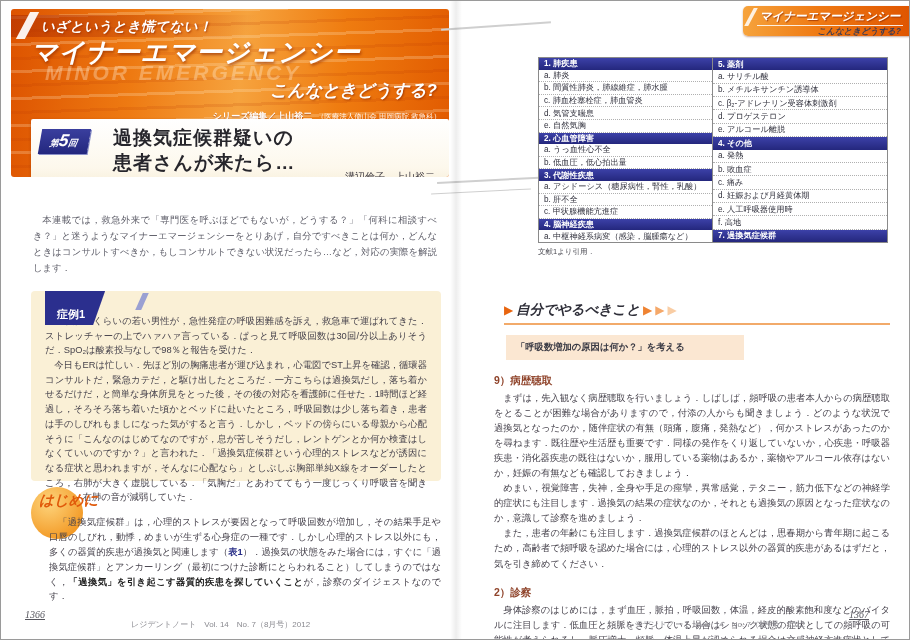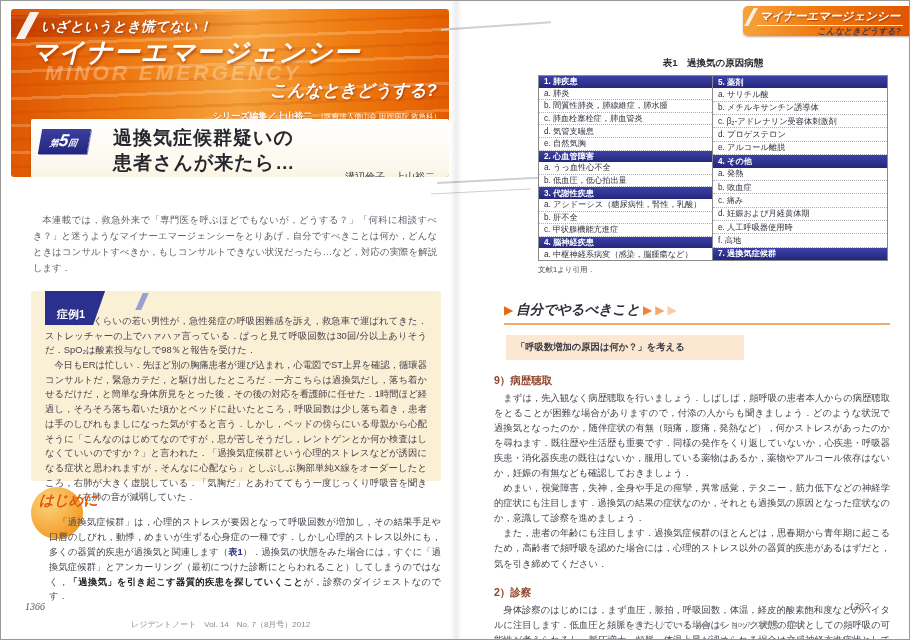--- a/index.html
+++ b/index.html
@@ -160,22 +160,23 @@
   .point-box {
     margin:10px 0 0 12px; width:238px; background:#fbe7d2;
     padding:6px 10px; font-size:9.3px; font-weight:bold; color:#3b3b45;
   }
   .sec-title { margin-top:14px; font-size:10.5px; font-weight:bold; color:#8f432a; }
   .sec-body { margin-top:3px; font-size:9.3px; line-height:1.62; text-align:justify; color:#45414b; }
   .sec-body p { text-indent:1em; }
 
   
   .page-no {
-    position:absolute; bottom:29px; font-size:10px; font-style:italic; color:#55555d;
+    position:absolute; bottom:21px; font-size:10px; font-style:italic; color:#55555d;
     font-family:"Liberation Serif","DejaVu Serif",serif;
+    text-decoration:underline;
   }
   .footer-journal { position:absolute; bottom:11px; font-size:8px; color:#8a8a90; white-space:nowrap; }
   #page-left .page-no { left:24px; }
   #page-left .footer-journal { left:130px; }
   #page-right .page-no { right:42px; }
   #page-right .footer-journal { left:45px; }
 </style>
 </head>
 <body>
 
@@ -233,21 +234,20 @@
 
   <div class="page" id="page-right">
 
     <div class="corner-tab">
       <div class="tab-slash"></div>
       <span class="tab-line1">マイナーエマージェンシー</span>
       <span class="tab-line2">こんなときどうする?</span>
     </div>
 
     <div class="table-block">
-      <div class="table-title">表1　過換気の原因病態</div>
       <div class="hv-table">
         <div class="tcol tcol-left">
           <div class="trow thead">1. 肺疾患</div>
           <div class="trow">a. 肺炎</div>
           <div class="trow">b. 間質性肺炎，肺線維症，肺水腫</div>
           <div class="trow">c. 肺血栓塞栓症，肺血管炎</div>
           <div class="trow">d. 気管支喘息</div>
           <div class="trow">e. 自然気胸</div>
           <div class="trow thead">2. 心血管障害</div>
           <div class="trow">a. うっ血性心不全</div>

